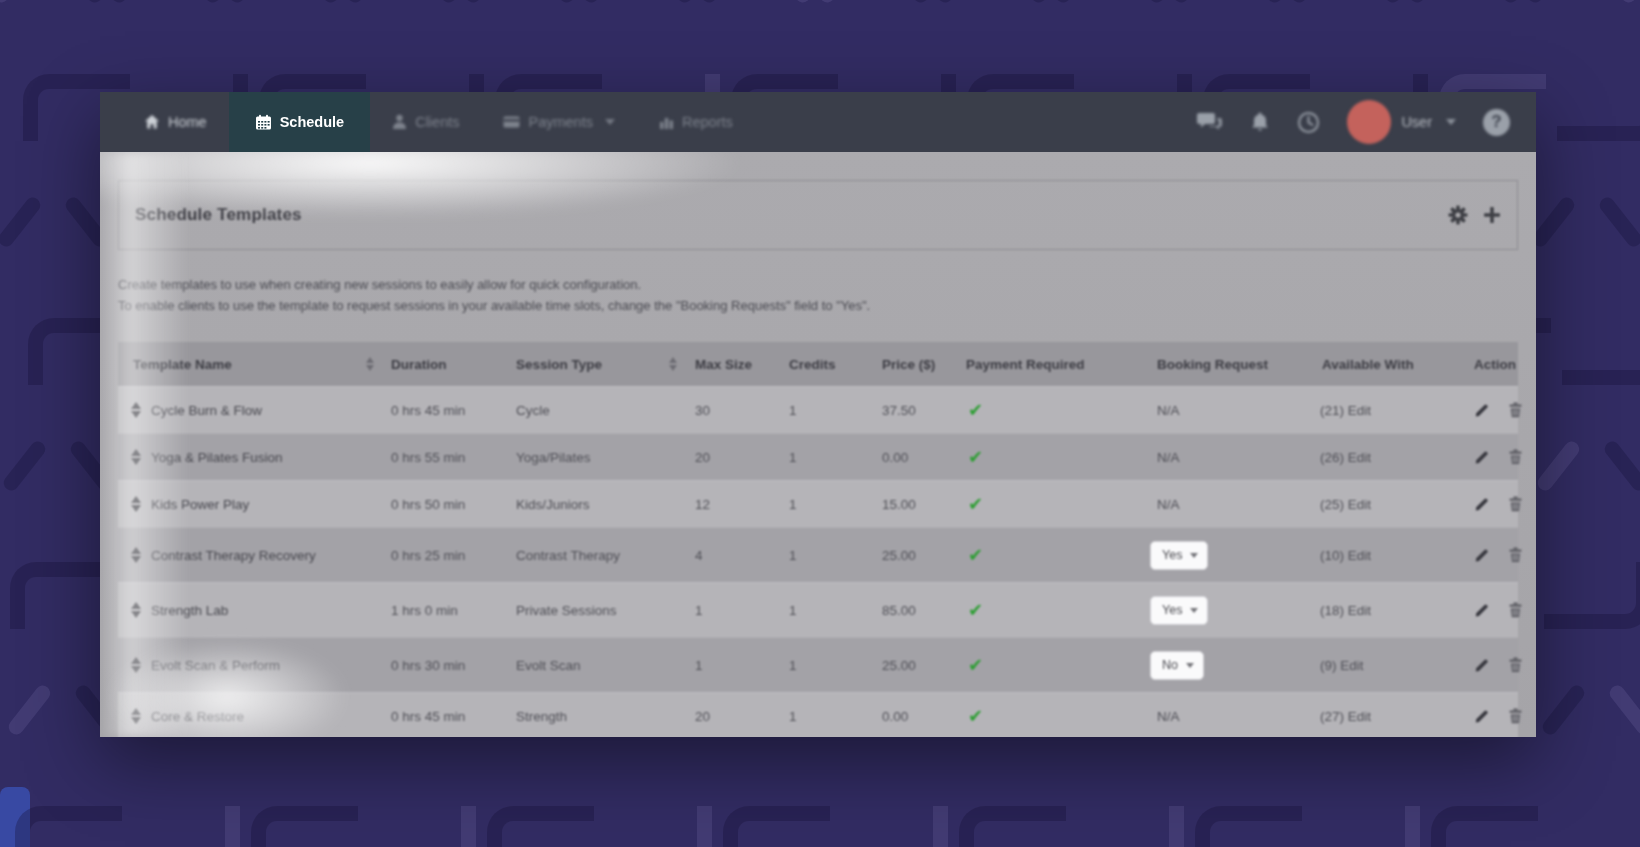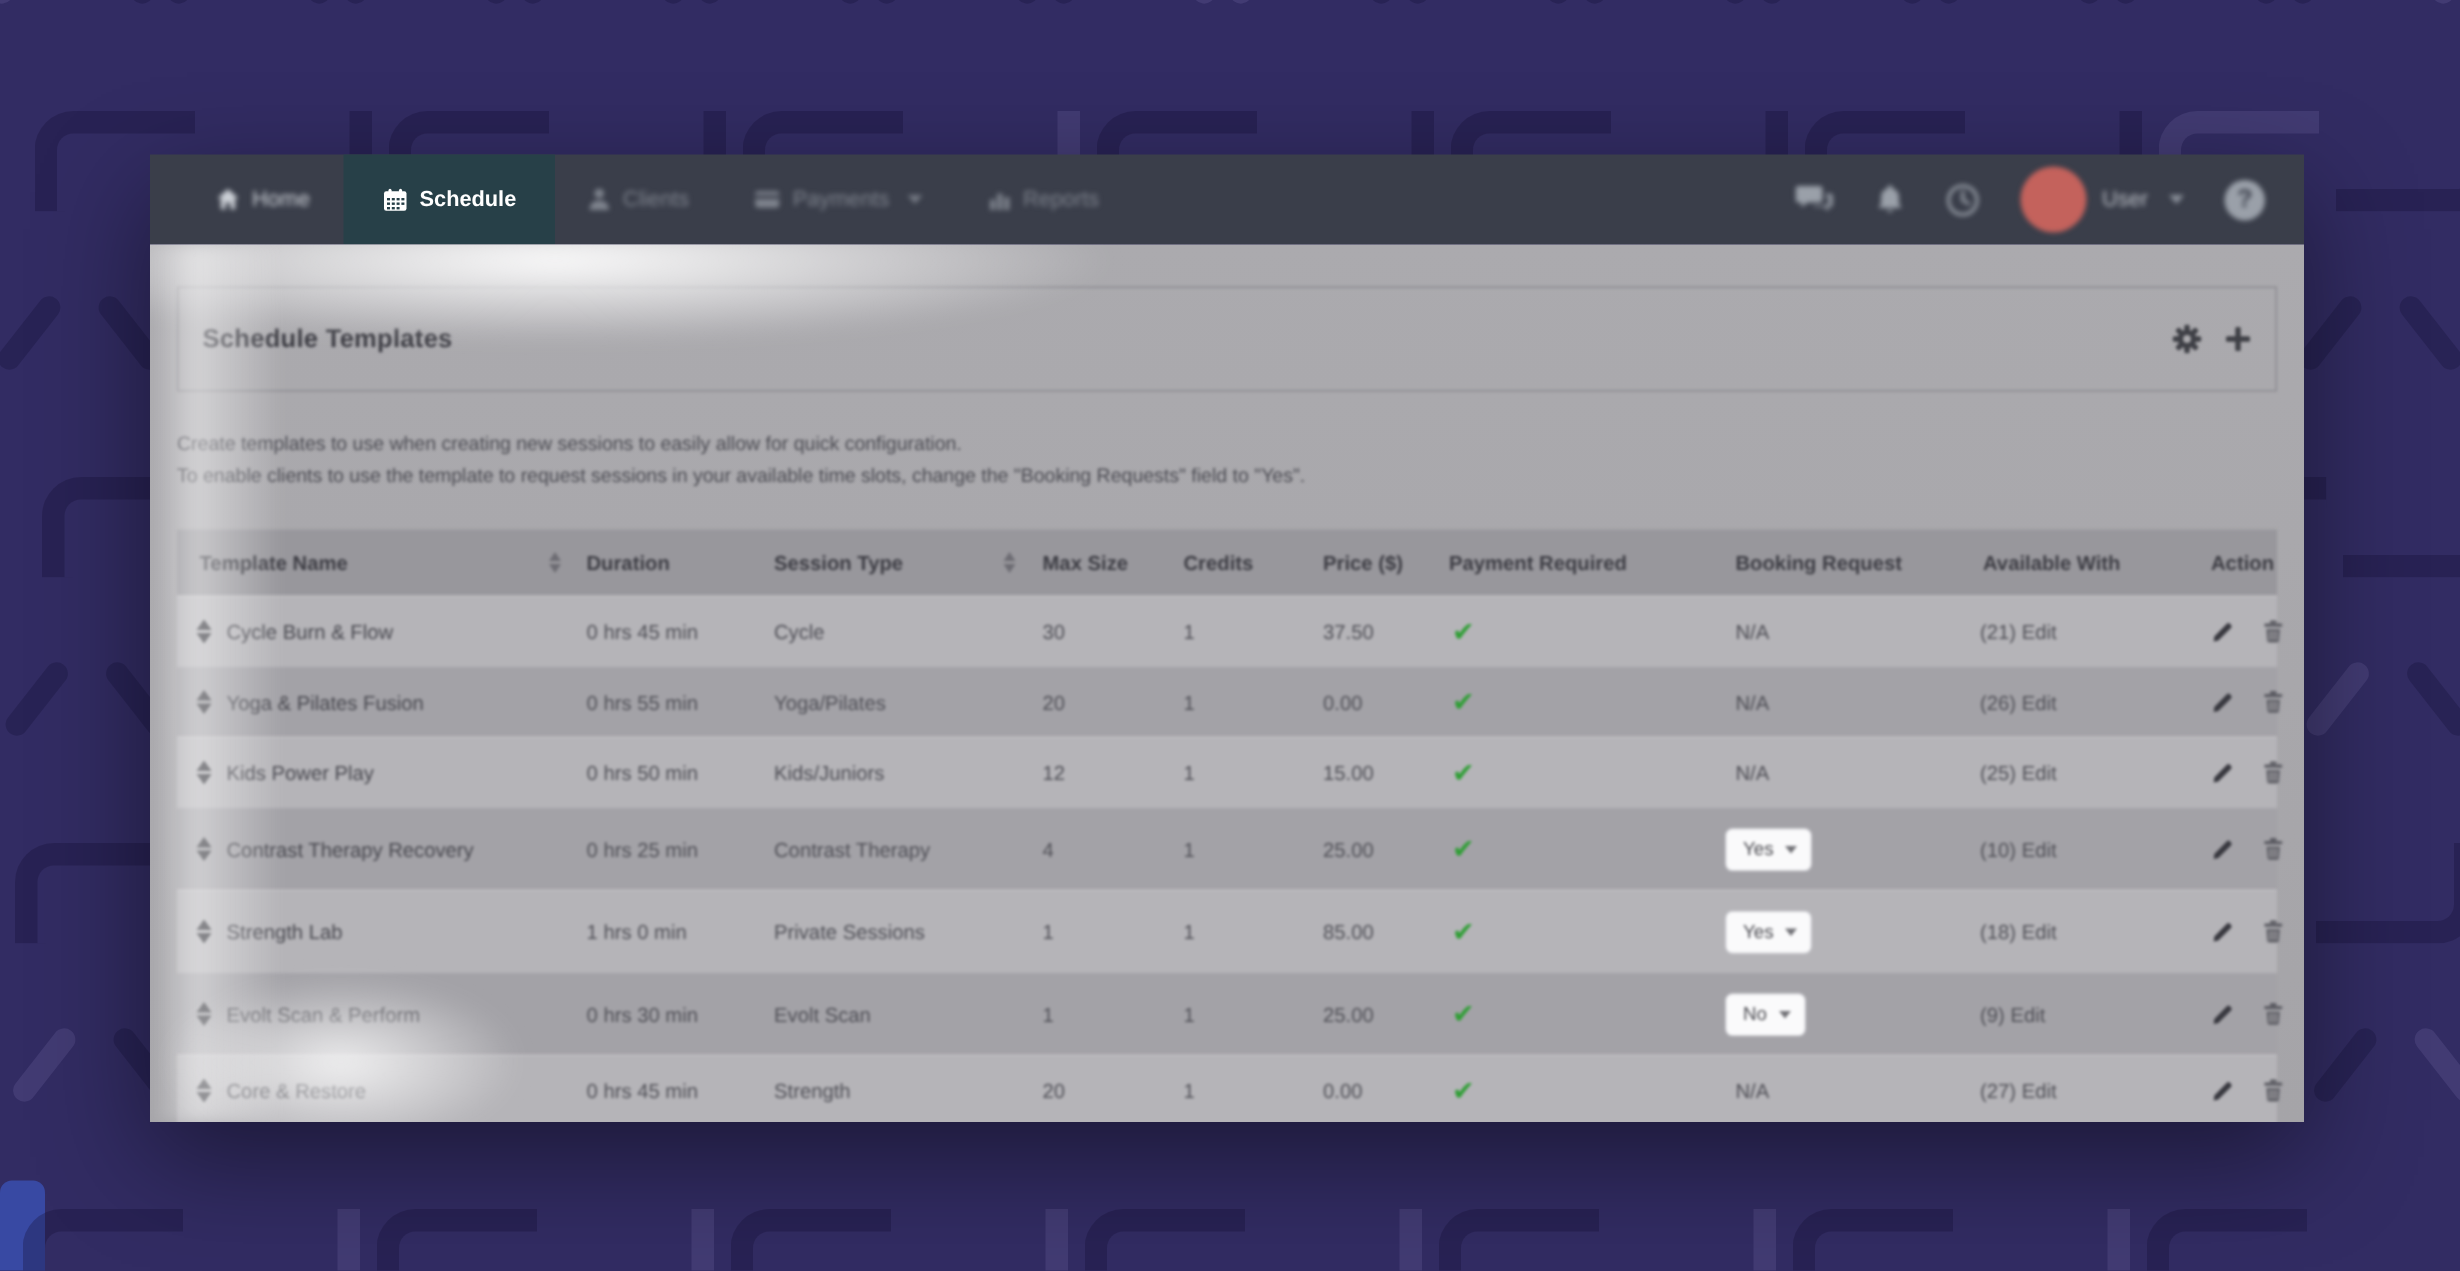--- a/index.html
+++ b/index.html
@@ -13,21 +13,21 @@
   #pattern{position:absolute;inset:0;z-index:0;overflow:hidden;}
   .chev{position:absolute;width:70px;height:50px;}
   .chev::before,.chev::after{content:"";position:absolute;top:-3px;width:15px;height:58px;border-radius:9px;background:var(--pc);}
   .chev::before{left:2px;transform:rotate(-38deg);}
   .chev::after{right:2px;transform:rotate(38deg);}
   .brk{position:absolute;width:92px;height:52px;border:15px solid var(--pc);border-right:0;border-bottom:0;border-radius:26px 0 0 0;}
   .brk.flip{transform:rotate(180deg);}
   .corner-blue{position:absolute;left:0;bottom:-14px;width:30px;height:74px;border-radius:8px;background:#3a4fae;opacity:.85;}
   
   .window{
-    position:absolute;left:100px;top:103px;width:1436px;height:645px;z-index:2;
+    position:absolute;left:100px;top:92px;width:1436px;height:645px;z-index:2;
     box-shadow:0 24px 70px rgba(0,0,0,.45);
   }
   
   .nav{height:60px;background:#3a3e4a;display:flex;align-items:stretch;position:relative;}
   .nav-left{display:flex;align-items:stretch;padding-left:22px;}
   .nav-item{display:flex;align-items:center;gap:8px;padding:0 22px;font-size:14.5px;color:#7e838d;cursor:pointer;}
   .nav-item .nicon{display:flex;align-items:center;}
   .nav-item.home{color:#ccd0d6;}
   .nav-item.active{background:#274048;color:#ffffff;font-weight:bold;padding:0 26px;}
   .nav-item.blurred{filter:blur(1.8px);}

